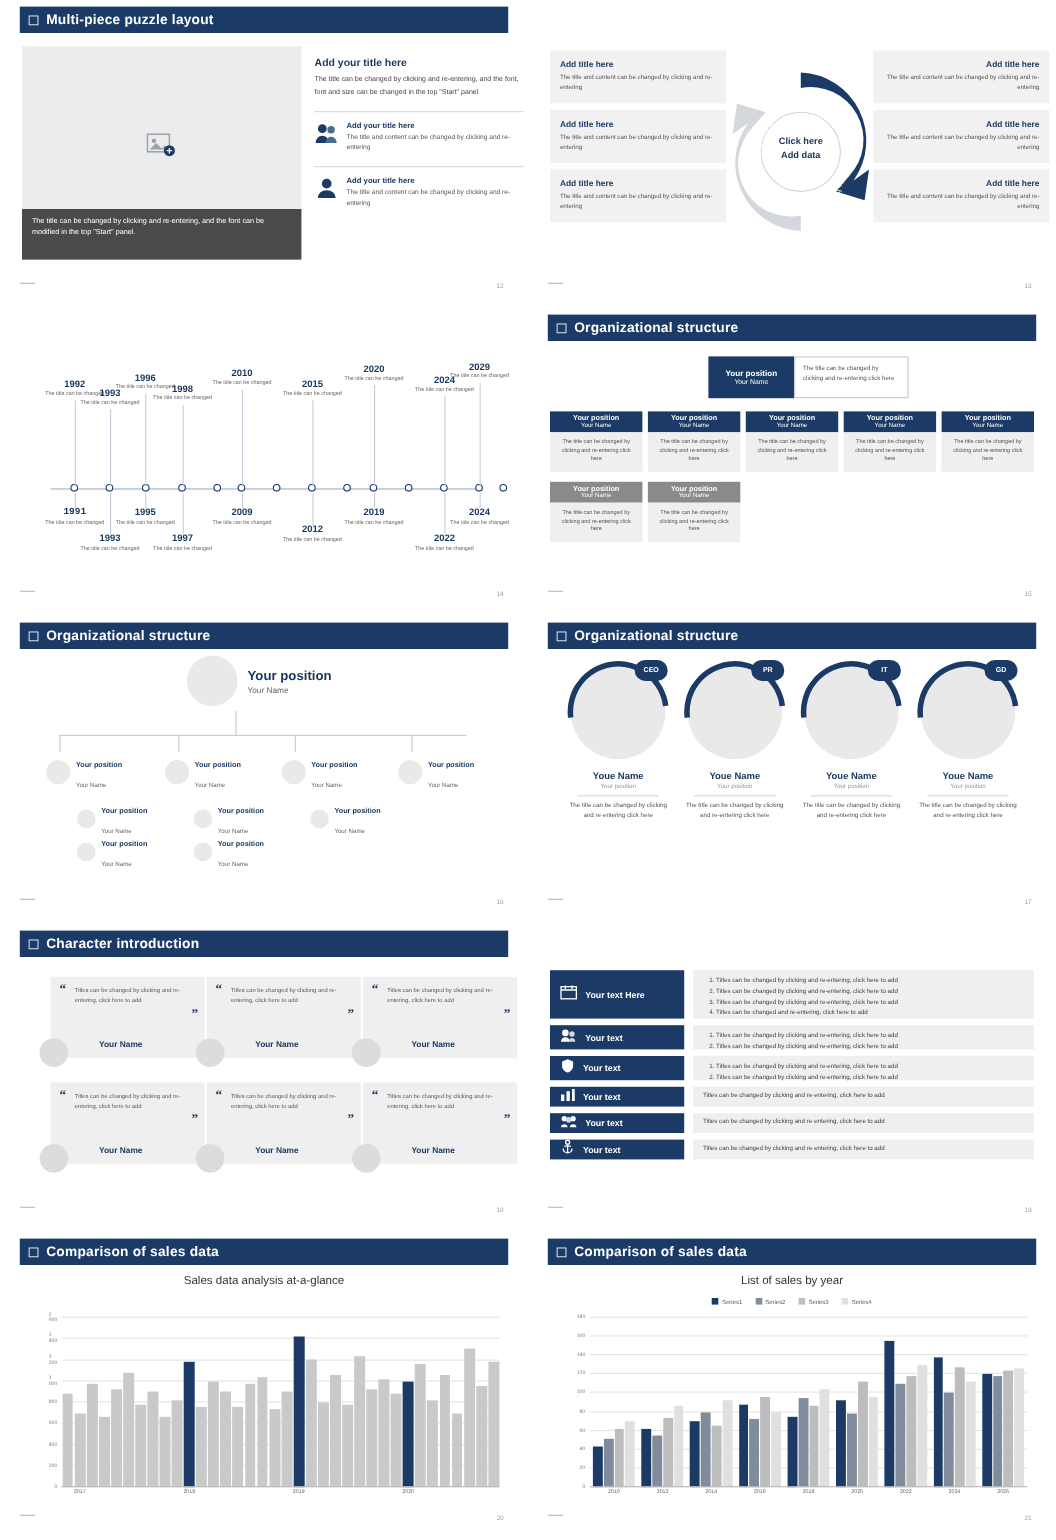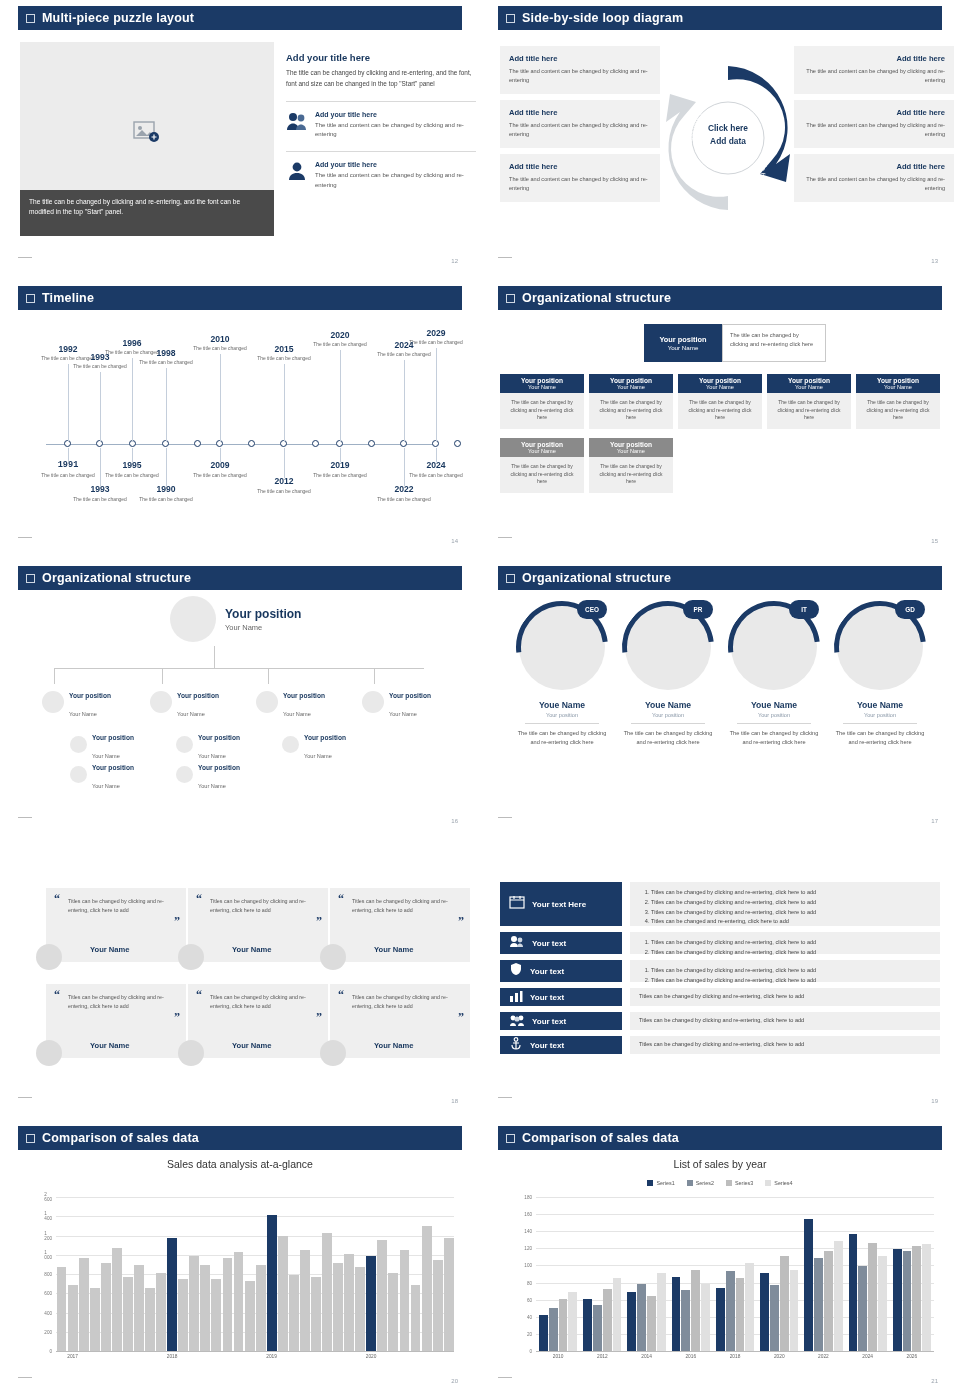--- a/index.html
+++ b/index.html
@@ -198,24 +198,20 @@
           </div>
         </div>
       </div>
       <div class="footline"></div>
       <div class="pgno">12</div>
     </div>
   </div>
 
   <div class="slide">
     <div class="slide-inner">
-      <div class="hdr">
-        <span class="sq"></span>
-        <span class="ttl">Side-by-side loop diagram</span>
-      </div>
       <div class="body">
         <div class="s13-col l">
           <div class="s13-box">
             <h5>Add title here</h5>
             <p>The title and content can be changed by clicking and re-entering</p>
           </div>
           <div class="s13-box">
             <h5>Add title here</h5>
             <p>The title and content can be changed by clicking and re-entering</p>
           </div>
@@ -254,24 +250,20 @@
           </div>
         </div>
       </div>
       <div class="footline"></div>
       <div class="pgno">13</div>
     </div>
   </div>
 
   <div class="slide">
     <div class="slide-inner">
-      <div class="hdr">
-        <span class="sq"></span>
-        <span class="ttl">Timeline</span>
-      </div>
       <div class="body">
         <div class="tl">
           <div class="axis"></div>
 
           <div class="node" style="left:40px"></div>
           <div class="node" style="left:72px"></div>
           <div class="node" style="left:105px"></div>
           <div class="node" style="left:138px"></div>
           <div class="node" style="left:170px"></div>
           <div class="node" style="left:192px"></div>
@@ -338,21 +330,21 @@
 
           <div class="stem" style="left:412px; top:128px; height:14px;"></div>
           <div class="yr" style="left:412px; top:140px;">2024</div>
           <div class="tx" style="left:412px; top:152px;">The title can be changed</div>
 
           <div class="stem" style="left:76px; top:128px; height:38px;"></div>
           <div class="yr" style="left:76px; top:164px;">1993</div>
           <div class="tx" style="left:76px; top:176px;">The title can be changed</div>
 
           <div class="stem" style="left:142px; top:128px; height:38px;"></div>
-          <div class="yr" style="left:142px; top:164px;">1990</div>
+          <div class="yr" style="left:142px; top:164px;">1997</div>
           <div class="tx" style="left:142px; top:176px;">The title can be changed</div>
 
           <div class="stem" style="left:260px; top:128px; height:30px;"></div>
           <div class="yr" style="left:260px; top:156px;">2012</div>
           <div class="tx" style="left:260px; top:168px;">The title can be changed</div>
 
           <div class="stem" style="left:380px; top:128px; height:38px;"></div>
           <div class="yr" style="left:380px; top:164px;">2022</div>
           <div class="tx" style="left:380px; top:176px;">The title can be changed</div>
         </div>
@@ -550,20 +542,24 @@
           <div class="ds">The title can be changed by clicking and re-entering click here</div>
         </div>
       </div>
       <div class="footline"></div>
       <div class="pgno">17</div>
     </div>
   </div>
 
   <div class="slide">
     <div class="slide-inner">
+      <div class="hdr">
+        <span class="sq"></span>
+        <span class="ttl">Character introduction</span>
+      </div>
       <div class="body">
         <div class="q18" style="left:28px; top:18px;">
           <span class="mk" style="left:8px; top:4px;">“</span>
           <span class="mk" style="right:6px; top:26px;">”</span>
           <div class="tx">Titles can be changed by clicking and re-entering, click here to add</div>
           <div class="nm">Your Name</div>
           <div class="av"></div>
         </div>
         <div class="q18" style="left:170px; top:18px;">
           <span class="mk" style="left:8px; top:4px;">“</span>

